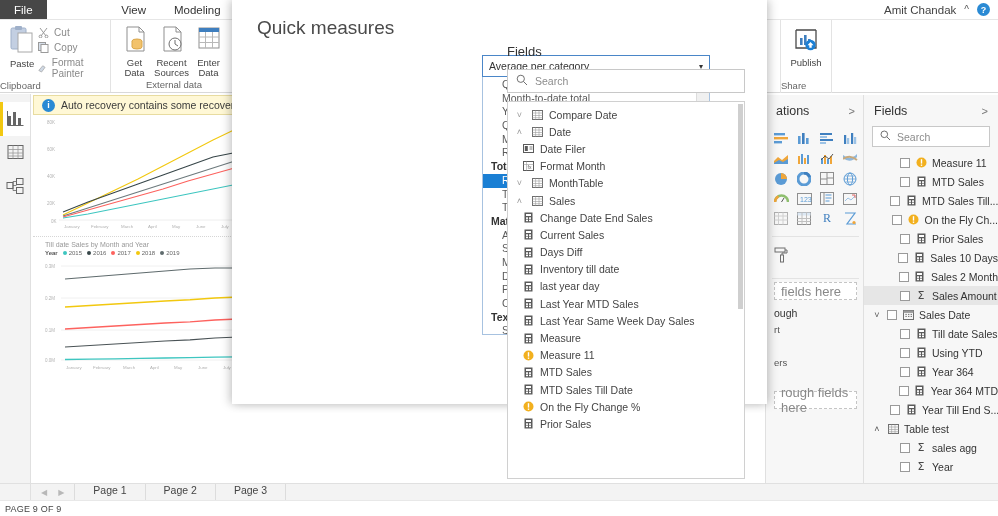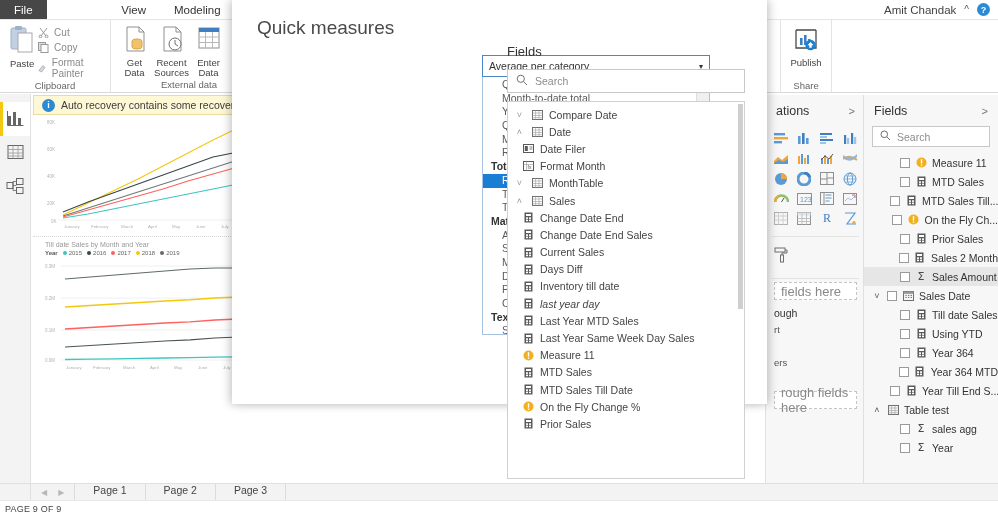--- a/index.html
+++ b/index.html
@@ -26,21 +26,21 @@
   .help-circle { width:13px; height:13px; border-radius:50%; background:#2a8ad4; color:#fff;
                  font-size:9px; display:flex; align-items:center; justify-content:center;
                  font-weight:bold; }
   .chev-up { color:#555; font-size:10px; }
 
   .ribbon-body { height:73px; background:#fff; display:flex; position:relative;
                  border-bottom:1px solid #d9d9d9; }
   .rgroup { display:flex; flex-direction:column; height:100%; position:relative;
             border-right:1px solid #e3e3e3; }
   .rgroup-items { flex:1; display:flex; align-items:flex-start; padding:4px 6px 0 6px; }
-  .rgroup-label { height:14px; font-size:9.5px; color:#666; text-align:center; line-height:14px; }
+  .rgroup-label { height:14px; font-size:9.5px; color:#666; line-height:14px; }
 
   .bigbtn { display:flex; flex-direction:column; align-items:center; width:44px; font-size:9.5px;
             color:#444; padding-top:2px; }
   .bigbtn .glyph { margin-bottom:2px; }
   .bigbtn .cap { text-align:center; line-height:10px; }
 
   .smallcol { display:flex; flex-direction:column; justify-content:center; padding-top:3px; gap:4px; }
   .smallbtn { display:flex; align-items:center; gap:5px; font-size:10px; color:#8a8a8a; }
 
   
@@ -620,20 +620,36 @@
             <svg width="9" height="11" viewBox="0 0 9 11">
               <rect x="0.5" y="0.5" width="8" height="10" fill="#5a5a5a"></rect>
               <rect x="2" y="2" width="5" height="2" fill="#fff"></rect>
               <rect x="2" y="5.3" width="2" height="1.6" fill="#fff"></rect>
               <rect x="5" y="5.3" width="2" height="1.6" fill="#fff"></rect>
               <rect x="2" y="7.6" width="2" height="1.6" fill="#fff"></rect>
               <rect x="5" y="7.6" width="2" height="1.6" fill="#fff"></rect>
             </svg>
           </span>
           <span>Prior Sales</span>
+        </div>
+        <div class="frow">
+          <span class="exp"></span>
+          <span style="width: 8px; flex: 0 0 auto;"></span>
+          <span class="chk"></span>
+          <span style="display: inline-flex; width: 12px; justify-content: center; flex: 0 0 auto;">
+            <svg width="9" height="11" viewBox="0 0 9 11">
+              <rect x="0.5" y="0.5" width="8" height="10" fill="#5a5a5a"></rect>
+              <rect x="2" y="2" width="5" height="2" fill="#fff"></rect>
+              <rect x="2" y="5.3" width="2" height="1.6" fill="#fff"></rect>
+              <rect x="5" y="5.3" width="2" height="1.6" fill="#fff"></rect>
+              <rect x="2" y="7.6" width="2" height="1.6" fill="#fff"></rect>
+              <rect x="5" y="7.6" width="2" height="1.6" fill="#fff"></rect>
+            </svg>
+          </span>
+          <span>Sales 10 Days</span>
         </div>
         <div class="frow">
           <span class="exp"></span>
           <span style="width: 8px; flex: 0 0 auto;"></span>
           <span class="chk"></span>
           <span style="display: inline-flex; width: 12px; justify-content: center; flex: 0 0 auto;">
             <svg width="9" height="11" viewBox="0 0 9 11">
               <rect x="0.5" y="0.5" width="8" height="10" fill="#5a5a5a"></rect>
               <rect x="2" y="2" width="5" height="2" fill="#fff"></rect>
               <rect x="2" y="5.3" width="2" height="1.6" fill="#fff"></rect>
@@ -912,112 +928,112 @@
               <span style="display: inline-flex; width: 12px; justify-content: center; flex: 0 0 auto;">
                 <svg width="9" height="11" viewBox="0 0 9 11">
                   <rect x="0.5" y="0.5" width="8" height="10" fill="#5a5a5a"></rect>
                   <rect x="2" y="2" width="5" height="2" fill="#fff"></rect>
                   <rect x="2" y="5.3" width="2" height="1.6" fill="#fff"></rect>
                   <rect x="5" y="5.3" width="2" height="1.6" fill="#fff"></rect>
                   <rect x="2" y="7.6" width="2" height="1.6" fill="#fff"></rect>
                   <rect x="5" y="7.6" width="2" height="1.6" fill="#fff"></rect>
                 </svg>
               </span>
-              <span>Change Date End</span>
+              <span>Change Date End Sales</span>
             </div>
             <div class="fbrow" style="padding-left: 14px;">
               <span style="display: inline-flex; width: 12px; justify-content: center; flex: 0 0 auto;">
                 <svg width="9" height="11" viewBox="0 0 9 11">
                   <rect x="0.5" y="0.5" width="8" height="10" fill="#5a5a5a"></rect>
                   <rect x="2" y="2" width="5" height="2" fill="#fff"></rect>
                   <rect x="2" y="5.3" width="2" height="1.6" fill="#fff"></rect>
                   <rect x="5" y="5.3" width="2" height="1.6" fill="#fff"></rect>
                   <rect x="2" y="7.6" width="2" height="1.6" fill="#fff"></rect>
                   <rect x="5" y="7.6" width="2" height="1.6" fill="#fff"></rect>
                 </svg>
               </span>
-              <span>Change Date End Sales</span>
+              <span>Current Sales</span>
             </div>
             <div class="fbrow" style="padding-left: 14px;">
               <span style="display: inline-flex; width: 12px; justify-content: center; flex: 0 0 auto;">
                 <svg width="9" height="11" viewBox="0 0 9 11">
                   <rect x="0.5" y="0.5" width="8" height="10" fill="#5a5a5a"></rect>
                   <rect x="2" y="2" width="5" height="2" fill="#fff"></rect>
                   <rect x="2" y="5.3" width="2" height="1.6" fill="#fff"></rect>
                   <rect x="5" y="5.3" width="2" height="1.6" fill="#fff"></rect>
                   <rect x="2" y="7.6" width="2" height="1.6" fill="#fff"></rect>
                   <rect x="5" y="7.6" width="2" height="1.6" fill="#fff"></rect>
                 </svg>
               </span>
-              <span>Current Sales</span>
+              <span>Days Diff</span>
             </div>
             <div class="fbrow" style="padding-left: 14px;">
               <span style="display: inline-flex; width: 12px; justify-content: center; flex: 0 0 auto;">
                 <svg width="9" height="11" viewBox="0 0 9 11">
                   <rect x="0.5" y="0.5" width="8" height="10" fill="#5a5a5a"></rect>
                   <rect x="2" y="2" width="5" height="2" fill="#fff"></rect>
                   <rect x="2" y="5.3" width="2" height="1.6" fill="#fff"></rect>
                   <rect x="5" y="5.3" width="2" height="1.6" fill="#fff"></rect>
                   <rect x="2" y="7.6" width="2" height="1.6" fill="#fff"></rect>
                   <rect x="5" y="7.6" width="2" height="1.6" fill="#fff"></rect>
                 </svg>
               </span>
-              <span>Days Diff</span>
+              <span>Inventory till date</span>
             </div>
             <div class="fbrow" style="padding-left: 14px;">
               <span style="display: inline-flex; width: 12px; justify-content: center; flex: 0 0 auto;">
                 <svg width="9" height="11" viewBox="0 0 9 11">
                   <rect x="0.5" y="0.5" width="8" height="10" fill="#5a5a5a"></rect>
                   <rect x="2" y="2" width="5" height="2" fill="#fff"></rect>
                   <rect x="2" y="5.3" width="2" height="1.6" fill="#fff"></rect>
                   <rect x="5" y="5.3" width="2" height="1.6" fill="#fff"></rect>
                   <rect x="2" y="7.6" width="2" height="1.6" fill="#fff"></rect>
                   <rect x="5" y="7.6" width="2" height="1.6" fill="#fff"></rect>
                 </svg>
               </span>
-              <span>Inventory till date</span>
-            </div>
-            <div class="fbrow" style="padding-left: 14px; font-style: italic;">
+              <span>last year day</span>
+            </div>
+            <div class="fbrow" style="padding-left: 14px;">
               <span style="display: inline-flex; width: 12px; justify-content: center; flex: 0 0 auto;">
                 <svg width="9" height="11" viewBox="0 0 9 11">
                   <rect x="0.5" y="0.5" width="8" height="10" fill="#5a5a5a"></rect>
                   <rect x="2" y="2" width="5" height="2" fill="#fff"></rect>
                   <rect x="2" y="5.3" width="2" height="1.6" fill="#fff"></rect>
                   <rect x="5" y="5.3" width="2" height="1.6" fill="#fff"></rect>
                   <rect x="2" y="7.6" width="2" height="1.6" fill="#fff"></rect>
                   <rect x="5" y="7.6" width="2" height="1.6" fill="#fff"></rect>
                 </svg>
               </span>
-              <span>last year day</span>
+              <span>Last Year MTD Sales</span>
             </div>
             <div class="fbrow" style="padding-left: 14px;">
               <span style="display: inline-flex; width: 12px; justify-content: center; flex: 0 0 auto;">
                 <svg width="9" height="11" viewBox="0 0 9 11">
                   <rect x="0.5" y="0.5" width="8" height="10" fill="#5a5a5a"></rect>
                   <rect x="2" y="2" width="5" height="2" fill="#fff"></rect>
                   <rect x="2" y="5.3" width="2" height="1.6" fill="#fff"></rect>
                   <rect x="5" y="5.3" width="2" height="1.6" fill="#fff"></rect>
                   <rect x="2" y="7.6" width="2" height="1.6" fill="#fff"></rect>
                   <rect x="5" y="7.6" width="2" height="1.6" fill="#fff"></rect>
                 </svg>
               </span>
-              <span>Last Year MTD Sales</span>
+              <span>Last Year Same Week Day Sales</span>
             </div>
             <div class="fbrow" style="padding-left: 14px;">
               <span style="display: inline-flex; width: 12px; justify-content: center; flex: 0 0 auto;">
                 <svg width="9" height="11" viewBox="0 0 9 11">
                   <rect x="0.5" y="0.5" width="8" height="10" fill="#5a5a5a"></rect>
                   <rect x="2" y="2" width="5" height="2" fill="#fff"></rect>
                   <rect x="2" y="5.3" width="2" height="1.6" fill="#fff"></rect>
                   <rect x="5" y="5.3" width="2" height="1.6" fill="#fff"></rect>
                   <rect x="2" y="7.6" width="2" height="1.6" fill="#fff"></rect>
                   <rect x="5" y="7.6" width="2" height="1.6" fill="#fff"></rect>
                 </svg>
               </span>
-              <span>Last Year Same Week Day Sales</span>
+              <span>Measure</span>
             </div>
             <div class="fbrow" style="padding-left: 14px;">
               <span style="display: inline-flex; width: 12px; justify-content: center; flex: 0 0 auto;">
                 <svg width="11" height="11" viewBox="0 0 11 11">
                   <circle cx="5.5" cy="5.5" r="5" fill="#f2b01e"></circle>
                   <rect x="4.8" y="2.2" width="1.4" height="4.4" fill="#fff"></rect>
                   <rect x="4.8" y="7.5" width="1.4" height="1.4" fill="#fff"></rect>
                 </svg>
               </span>
               <span>Measure 11</span>

